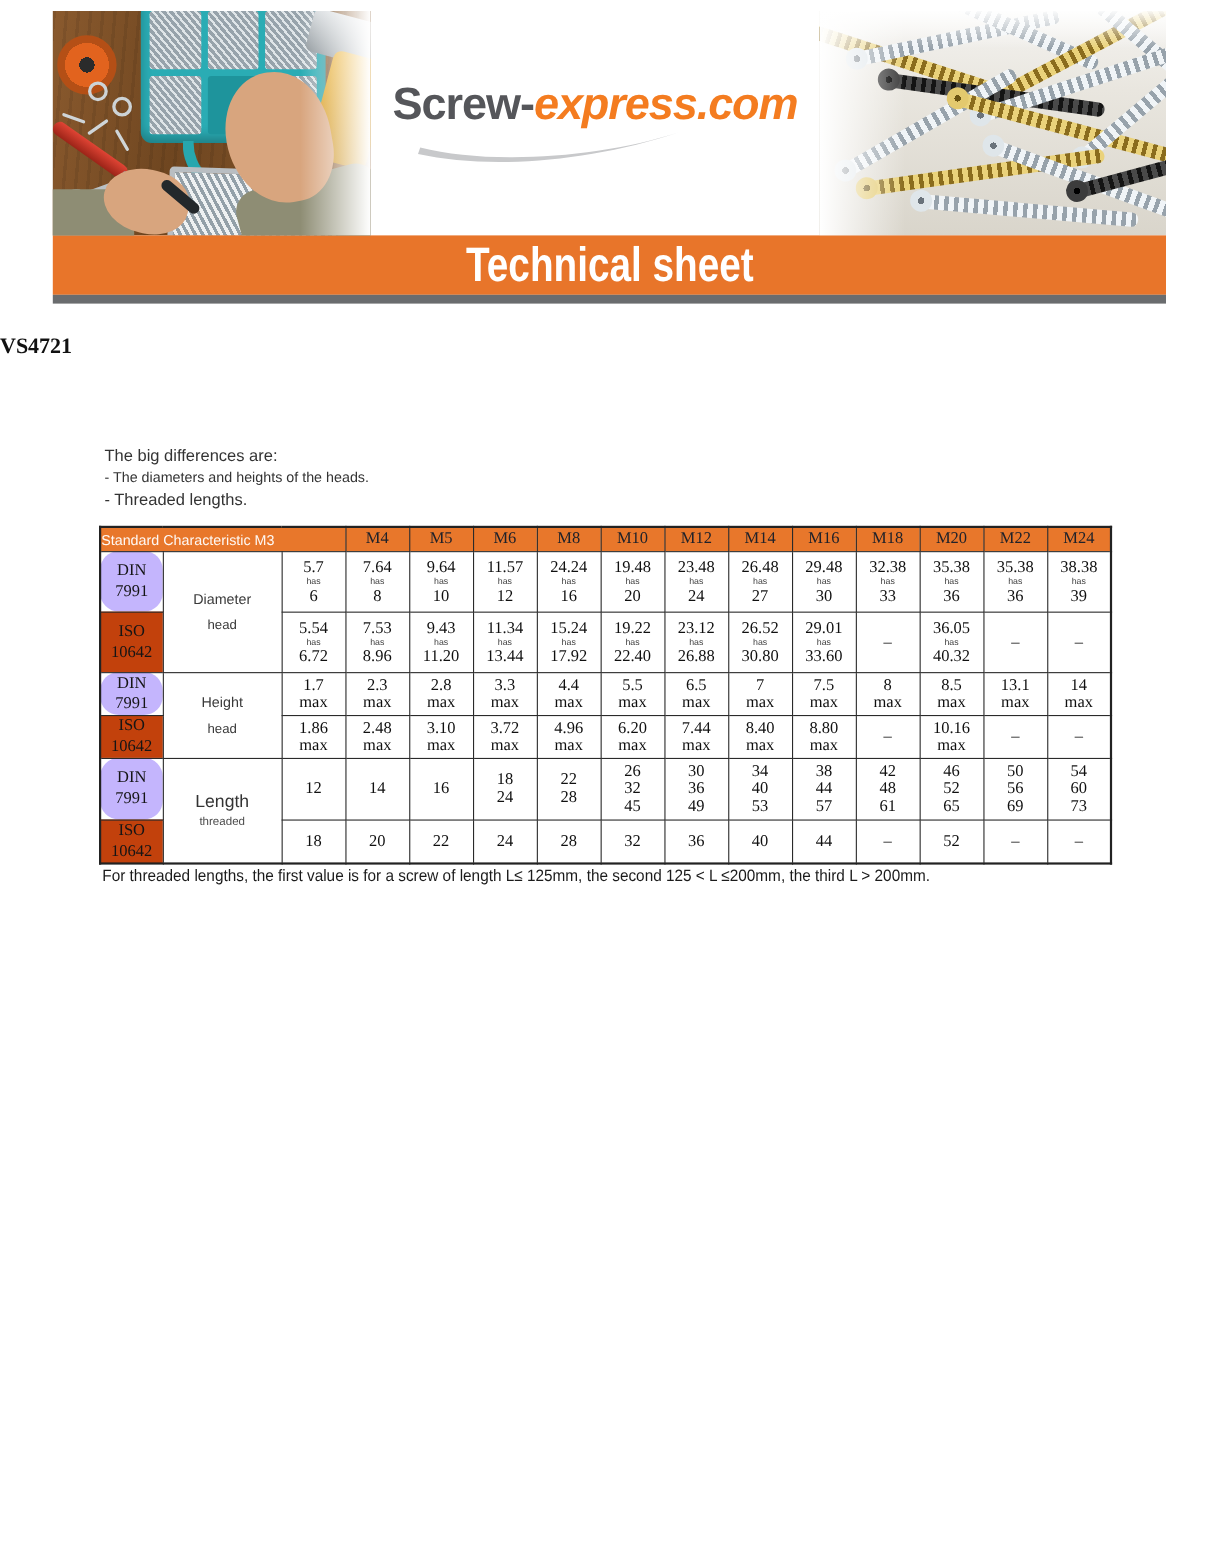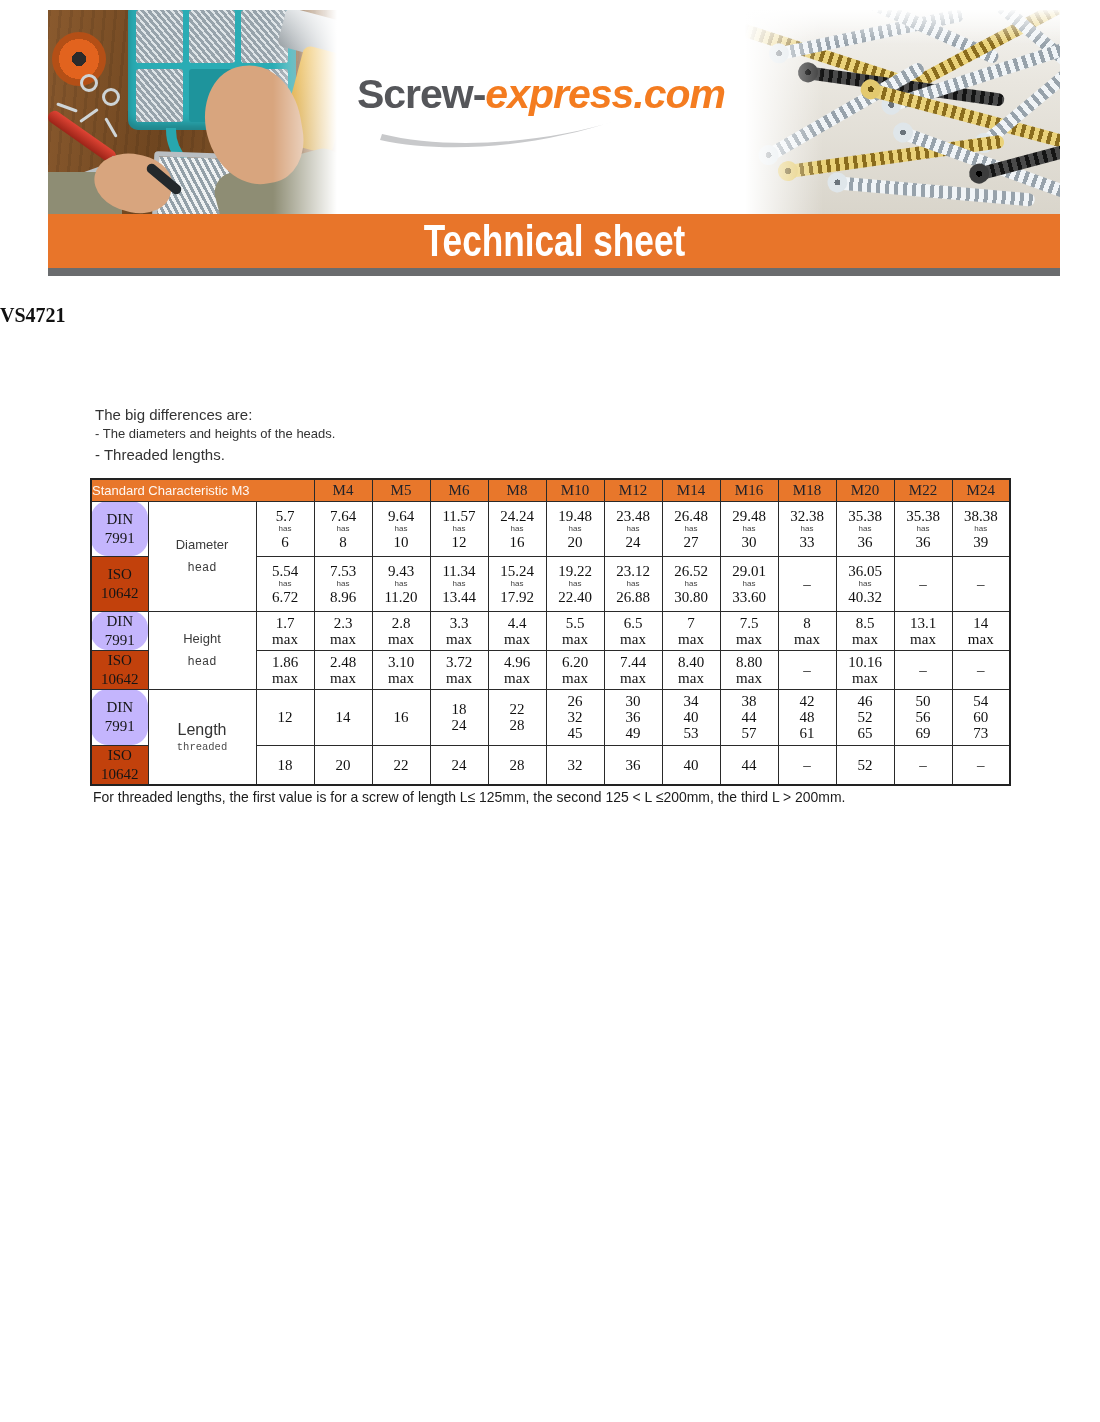--- a/index.html
+++ b/index.html
@@ -98,21 +98,21 @@
   .spec-table thead tr{height:22px;}
   .th-label{background:#E8772B;color:rgba(255,255,255,.95);font-family:"Liberation Sans",sans-serif;
     font-size:13px;font-weight:normal;text-align:left;padding-left:6px;}
   .m-col{background:#E8772B;color:#20222a;font-size:15px;font-weight:normal;text-align:center;}
   .standard-cell{text-align:center;vertical-align:middle;font-size:15px;color:#151515;line-height:19px;}
   .std-din{background:#c4b5fd;border-radius:17px;}
   .std-iso{background:#c2410c;}
   .characteristic-cell{background:#fff;font-family:"Liberation Sans",sans-serif;text-align:center;
     vertical-align:middle;color:#3a3a3a;}
   .char-line1{font-size:13px;text-align:center;}
-  .char-line2{font-size:12px;margin-top:9px;font-family:Liberation Mono, monospace;}
+  .char-line2{font-size:12px;margin-top:9px;}
   .char-g2 .char-line1{font-size:16px;color:#333;}
   .char-g2 .char-line2{font-size:10.5px;margin-top:2px;color:#4c4c4c;}
   .value-cell{background:#fff;text-align:center;vertical-align:middle;font-size:15px;color:#101010;}
   .vline{line-height:16px;}
   .vline.tiny{font-size:8px;line-height:10px;color:#3f3f3f;font-family:"Liberation Sans",sans-serif;}
 
   .footnote{position:absolute;left:93px;top:788px;font-size:15px;color:#1b1b1b;white-space:nowrap;
     transform:scaleX(.93);transform-origin:left center;}
 
   

